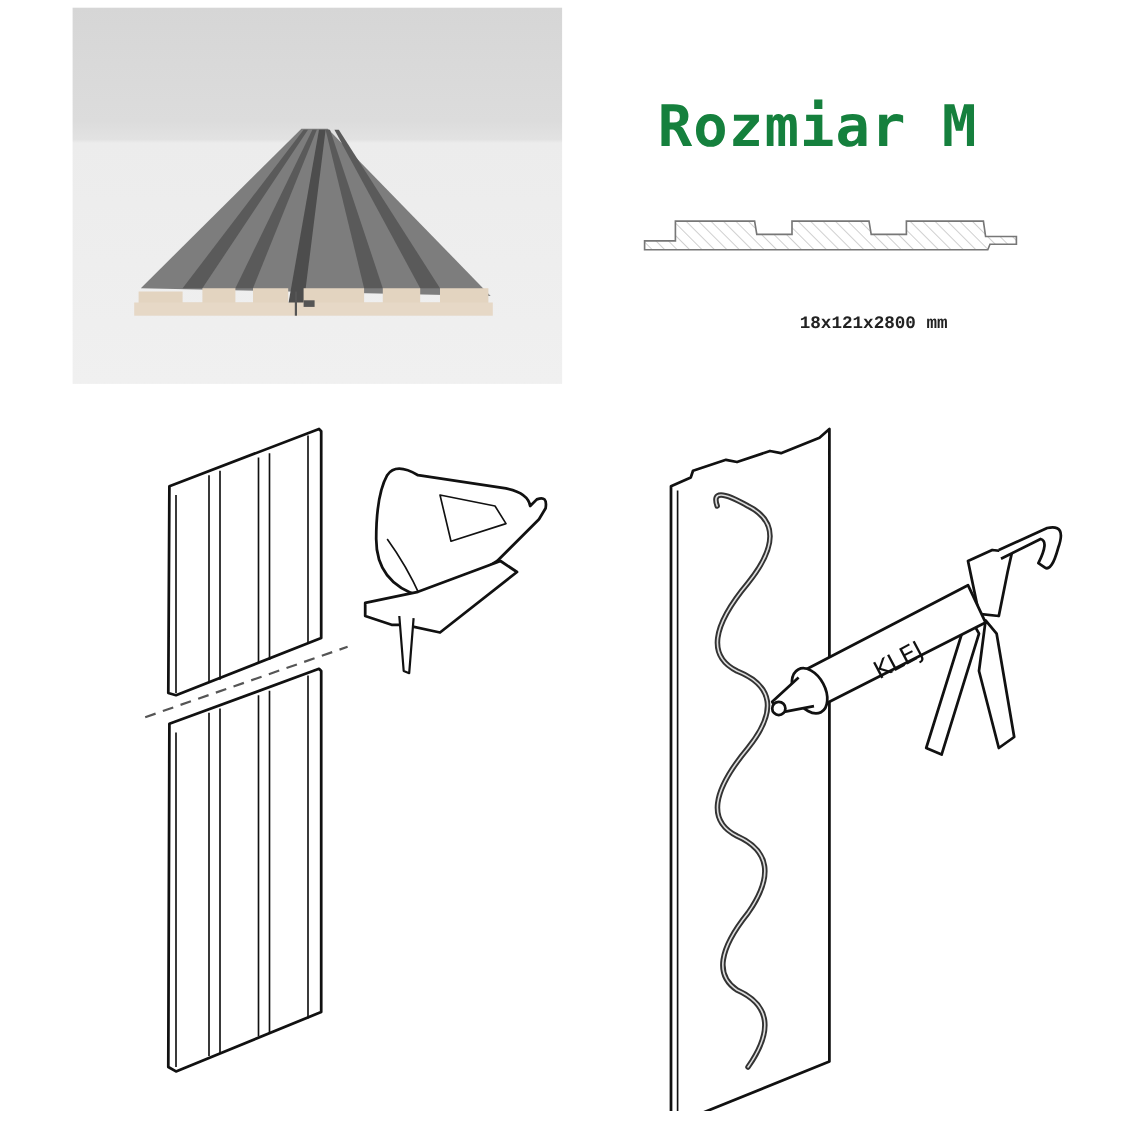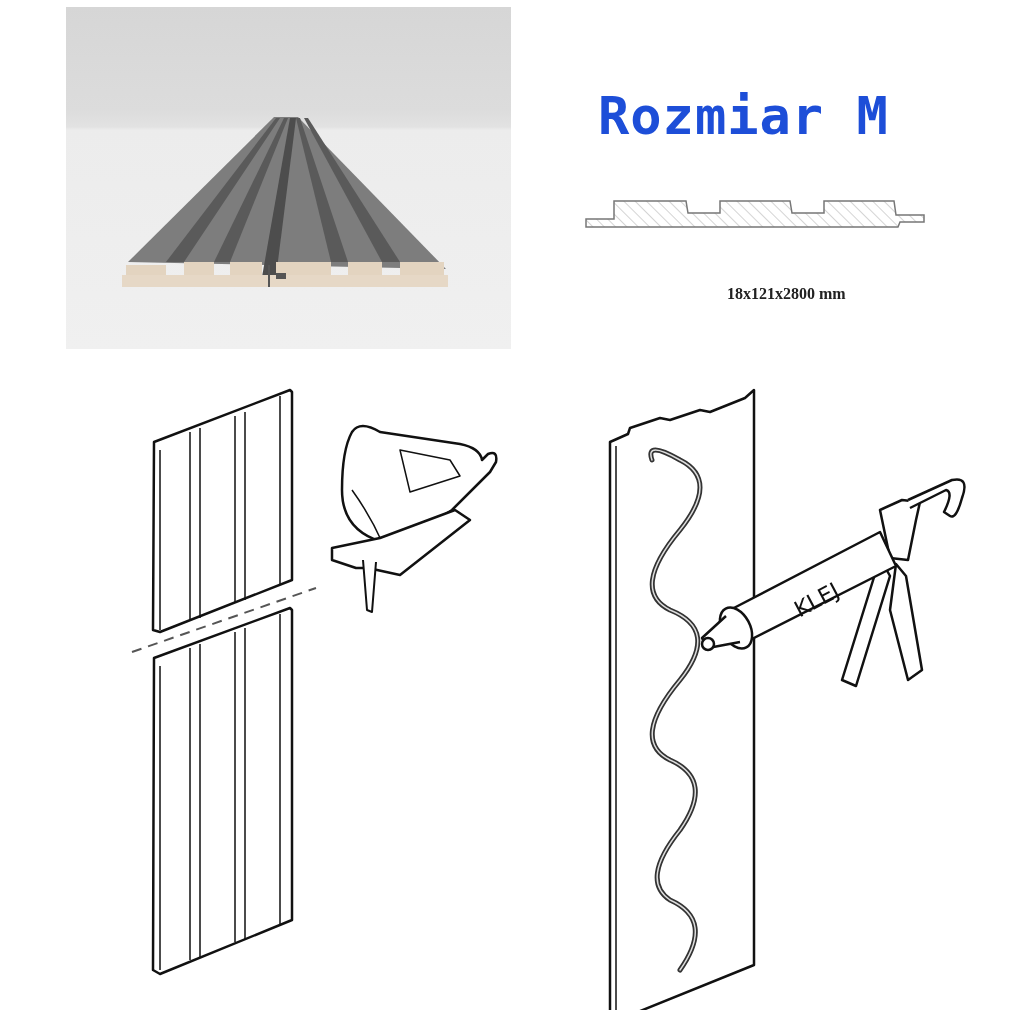--- a/index.html
+++ b/index.html
@@ -1,23 +1,23 @@
 <!DOCTYPE html>
 <html><head>
 <meta charset="utf-8">
 <style>
   html, body { margin:0; padding:0; background:#ffffff; }
   body { width:1024px; height:1024px; position:relative; overflow:hidden; font-family:"DejaVu Sans", sans-serif; }
   .photo { position:absolute; left:66px; top:7px; width:445px; height:342px; overflow:hidden;
            background:linear-gradient(#d6d6d6 0%, #dcdcdc 30%, #e2e2e2 35%, #ececec 36%, #f0f0f0 100%); }
   .photo svg { position:absolute; left:0; top:0; }
   .title { position:absolute; left:598px; top:86px; font-family:"DejaVu Sans Mono","Liberation Mono", monospace;
-           font-weight:bold; font-size:52px; color:#1d4ed8; letter-spacing:1px; white-space:nowrap;text-align:center; }
+           font-weight:bold; font-size:52px; color:#15803d; letter-spacing:1px; white-space:nowrap;text-align:center; }
   .profile { position:absolute; left:584px; top:196px; }
-  .dims { position:absolute; left:727px; top:285px; font-family:Liberation Serif, serif; font-weight:bold;
+  .dims { position:absolute; left:727px; top:285px; font-family:Liberation Mono, monospace; font-weight:bold;
           font-size:16px; color:#222; white-space:nowrap; }
   .illus { position:absolute; }
 </style>
 </head>
 <body>
 
 <div class="photo">
   <svg width="445" height="342" viewBox="0 0 445 342">
 
     <polygon points="62,255 208,110 232,110 380,262" fill="#7d7d7d"></polygon>

